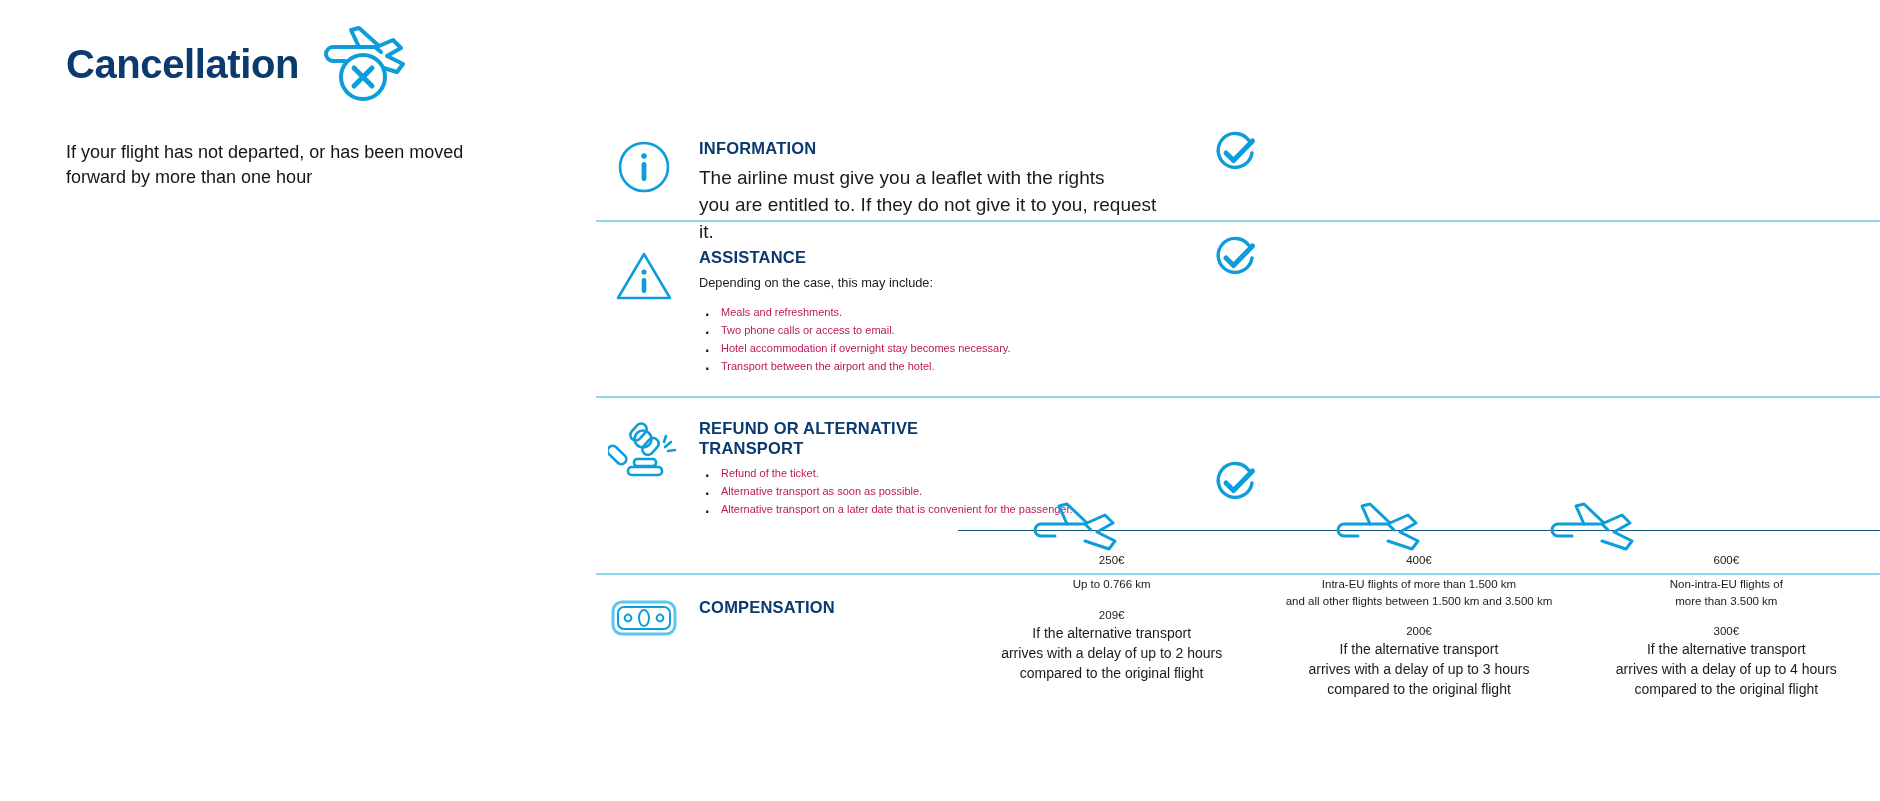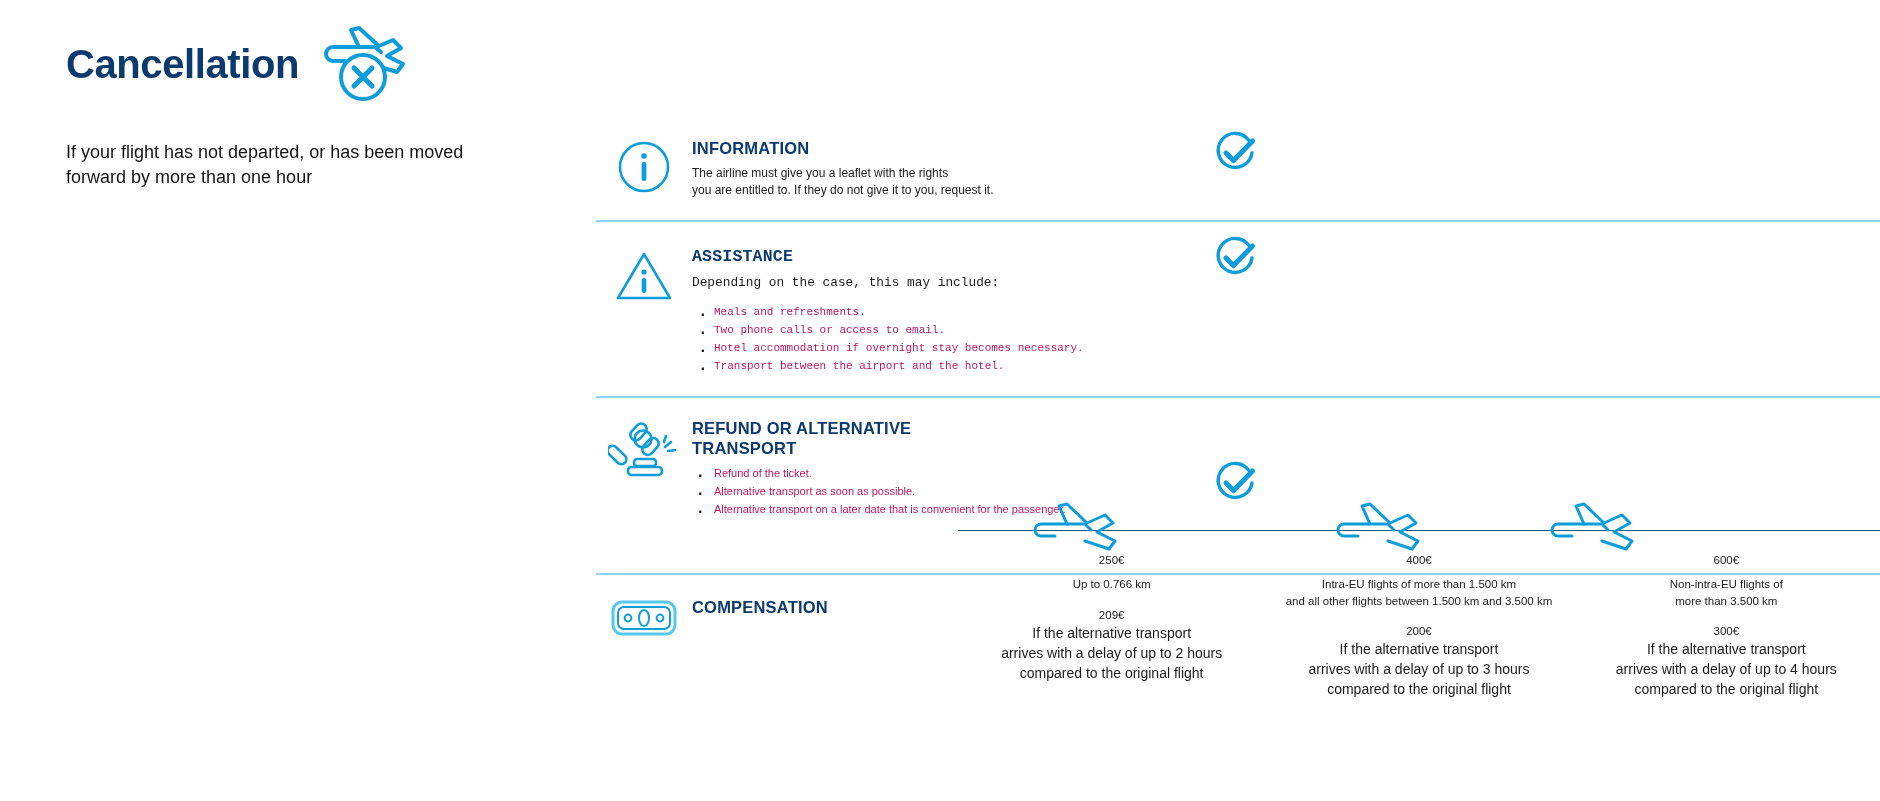--- a/index.html
+++ b/index.html
@@ -59,20 +59,21 @@
   }
   .section {
     position: absolute;
     left: 0;
     width: 1284px;
   }
   .sec-inner {
     position: relative;
     display: flex;
     align-items: flex-start;
+    gap: 7px;
   }
   .sec-icon {
     flex: 0 0 auto;
     width: 96px;
     display: flex;
     justify-content: center;
     padding-top: 2px;
   }
   .sec-body {
     flex: 0 0 auto;
@@ -81,21 +82,21 @@
   .sec-title {
     font-size: 16.5px;
     font-weight: bold;
     color: #0b3a6f;
     letter-spacing: 0.2px;
     line-height: 1.22;
     margin: 0 0 7px 0;
     white-space: pre-line;
   }
   .sec-text {
-    font-size: 12px;
+    font-size: 19px;
     line-height: 1.42;
     color: #1b1b1b;
     margin: 0;
     white-space: pre-line;
   }
   .sec-intro {
     font-size: 12.8px;
     line-height: 1.42;
     color: #1b1b1b;
     margin: 0 0 12px 0;
@@ -232,21 +233,21 @@
         <svg width="46" height="46" viewBox="0 0 46 46" fill="none">
           <path d="M37 10.5 A17 17 0 1 0 40 23" stroke="#0d9ddb" stroke-width="3.4" fill="none" stroke-linecap="round"></path>
           <path d="M14 23 L21.5 30.5 L40.5 11" stroke="#0d9ddb" stroke-width="5" fill="none" stroke-linecap="round" stroke-linejoin="round"></path>
         </svg>
       </div>
     </div>
   </div>
 
   <div class="divider" style="top:220px;"></div>
 
-  <div class="section" style="top:247px;font-family:Liberation Mono, monospace;">
+  <div class="section" style="top:247px;">
     <div class="sec-inner">
       <div class="sec-icon">
         <svg width="58" height="54" viewBox="0 0 58 54" fill="none">
           <path d="M29 5 L55 49 L3 49 Z" stroke="#0d9ddb" stroke-width="2.6" fill="none" stroke-linejoin="round"></path>
           <circle cx="29" cy="23" r="2.6" fill="#0d9ddb"></circle>
           <rect x="26.7" y="29" width="4.6" height="15" rx="2.1" fill="#0d9ddb"></rect>
         </svg>
       </div>
       <div class="sec-body">
         <div class="sec-title">ASSISTANCE</div>

